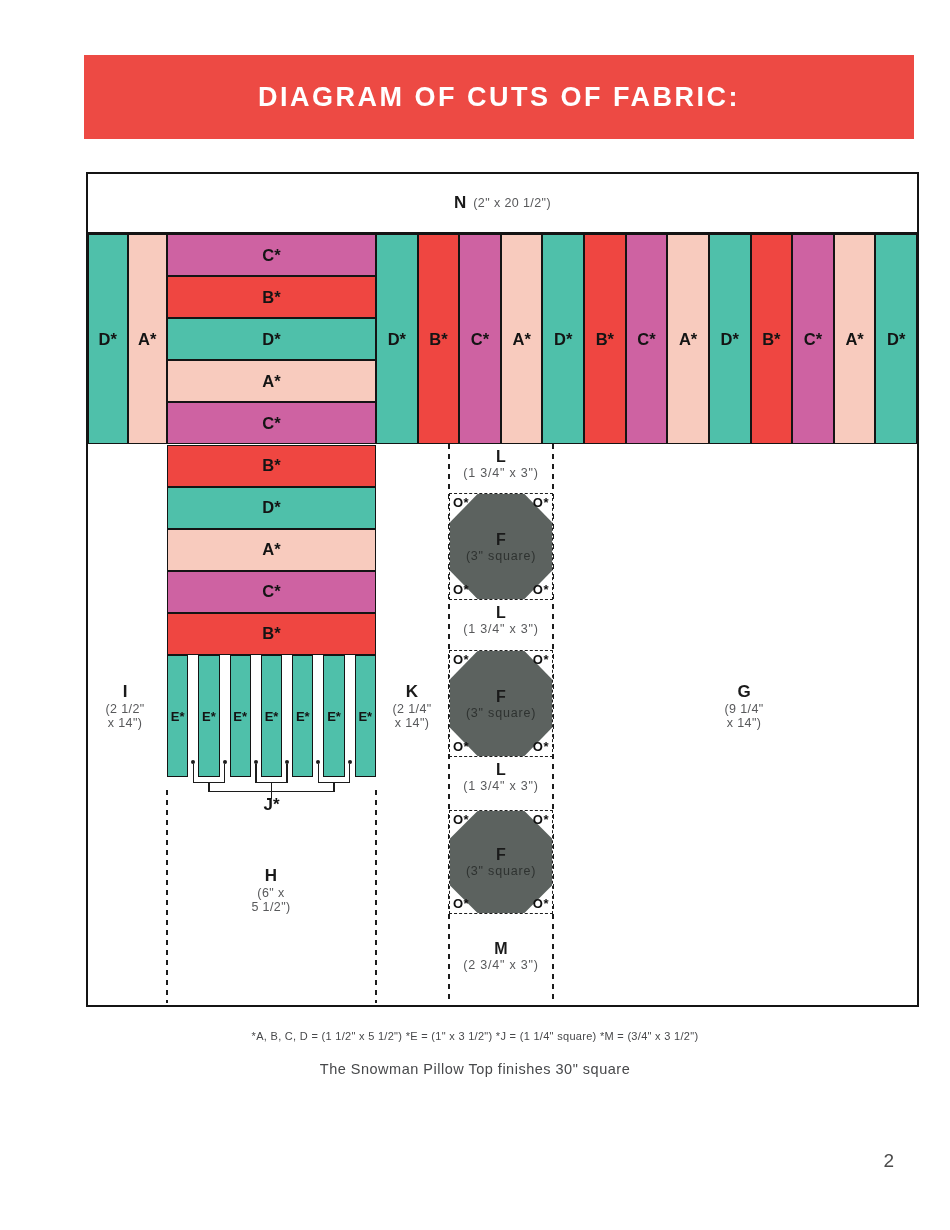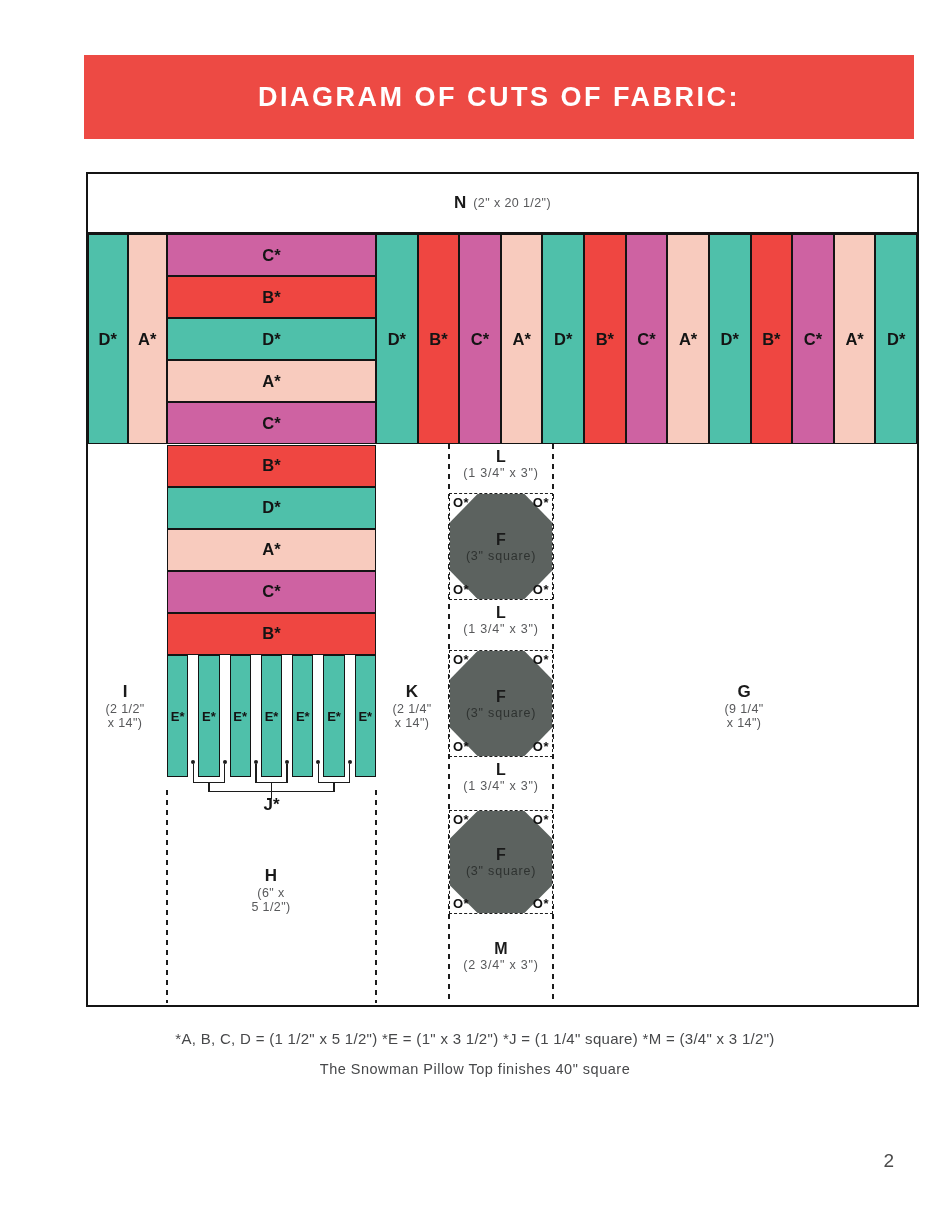--- a/index.html
+++ b/index.html
@@ -23,21 +23,21 @@
   .vdash{position:absolute;width:2px;background:repeating-linear-gradient(to bottom,#1c1c1c 0 5px,transparent 5px 10px);}
   .fbox{position:absolute;border:1.5px dashed #1c1c1c;box-sizing:border-box;background:#fff;}
   .octagon{position:absolute;left:0;top:0;right:0;bottom:0;background:#5C625F;clip-path:polygon(27% 0,73% 0,100% 27%,100% 73%,73% 100%,27% 100%,0 73%,0 27%);display:flex;flex-direction:column;align-items:center;justify-content:center;}
   .octagon .big-letter{font-size:16px;}
   .octagon .dim{color:#2e3230;letter-spacing:0.8px;}
   .corner{position:absolute;font-size:13px;font-weight:bold;color:#101010;letter-spacing:0.5px;}
   .line{position:absolute;background:#1c1c1c;}
   .dot{position:absolute;width:4px;height:4px;border-radius:50%;background:#1c1c1c;}
   #j-label{position:absolute;transform:translateX(-50%);font-weight:bold;font-size:17px;color:#141414;}
   .footer-line{position:absolute;left:0;width:100%;text-align:center;color:#47484A;}
-  #footer-key{top:1030px;font-size:15px;letter-spacing:0.3px;}
+  #footer-key{top:1030px;font-size:11px;letter-spacing:0.3px;}
   #footer-note{top:1061px;font-size:14.5px;letter-spacing:0.5px;}
   #page-number{position:absolute;top:1150px;right:56px;font-size:19px;color:#4B4B4B;}
 </style>
 </head>
 <body>
 
 <div id="header" class="abs" style="background: rgb(237, 74, 68);">
   <span class="title">DIAGRAM OF CUTS OF FABRIC:</span>
 </div>
 
@@ -231,14 +231,14 @@
         <span class="dim">(3" square)</span>
       </div>
       <div class="corner" style="left: 3px; top: 1px;">O*</div>
       <div class="corner" style="right: 3px; top: 1px;">O*</div>
       <div class="corner" style="left: 3px; bottom: 2px;">O*</div>
       <div class="corner" style="right: 3px; bottom: 2px;">O*</div>
     </div>
   </div>
 
 <div id="footer-key" class="footer-line">*A, B, C, D = (1 1/2" x 5 1/2")  *E = (1" x 3 1/2")  *J = (1 1/4" square)  *M = (3/4" x 3 1/2")</div>
-<div id="footer-note" class="footer-line">The Snowman Pillow Top finishes 40" square</div>
+<div id="footer-note" class="footer-line">The Snowman Pillow Top finishes 30" square</div>
 <div id="page-number">2</div>
 
 </body></html>

